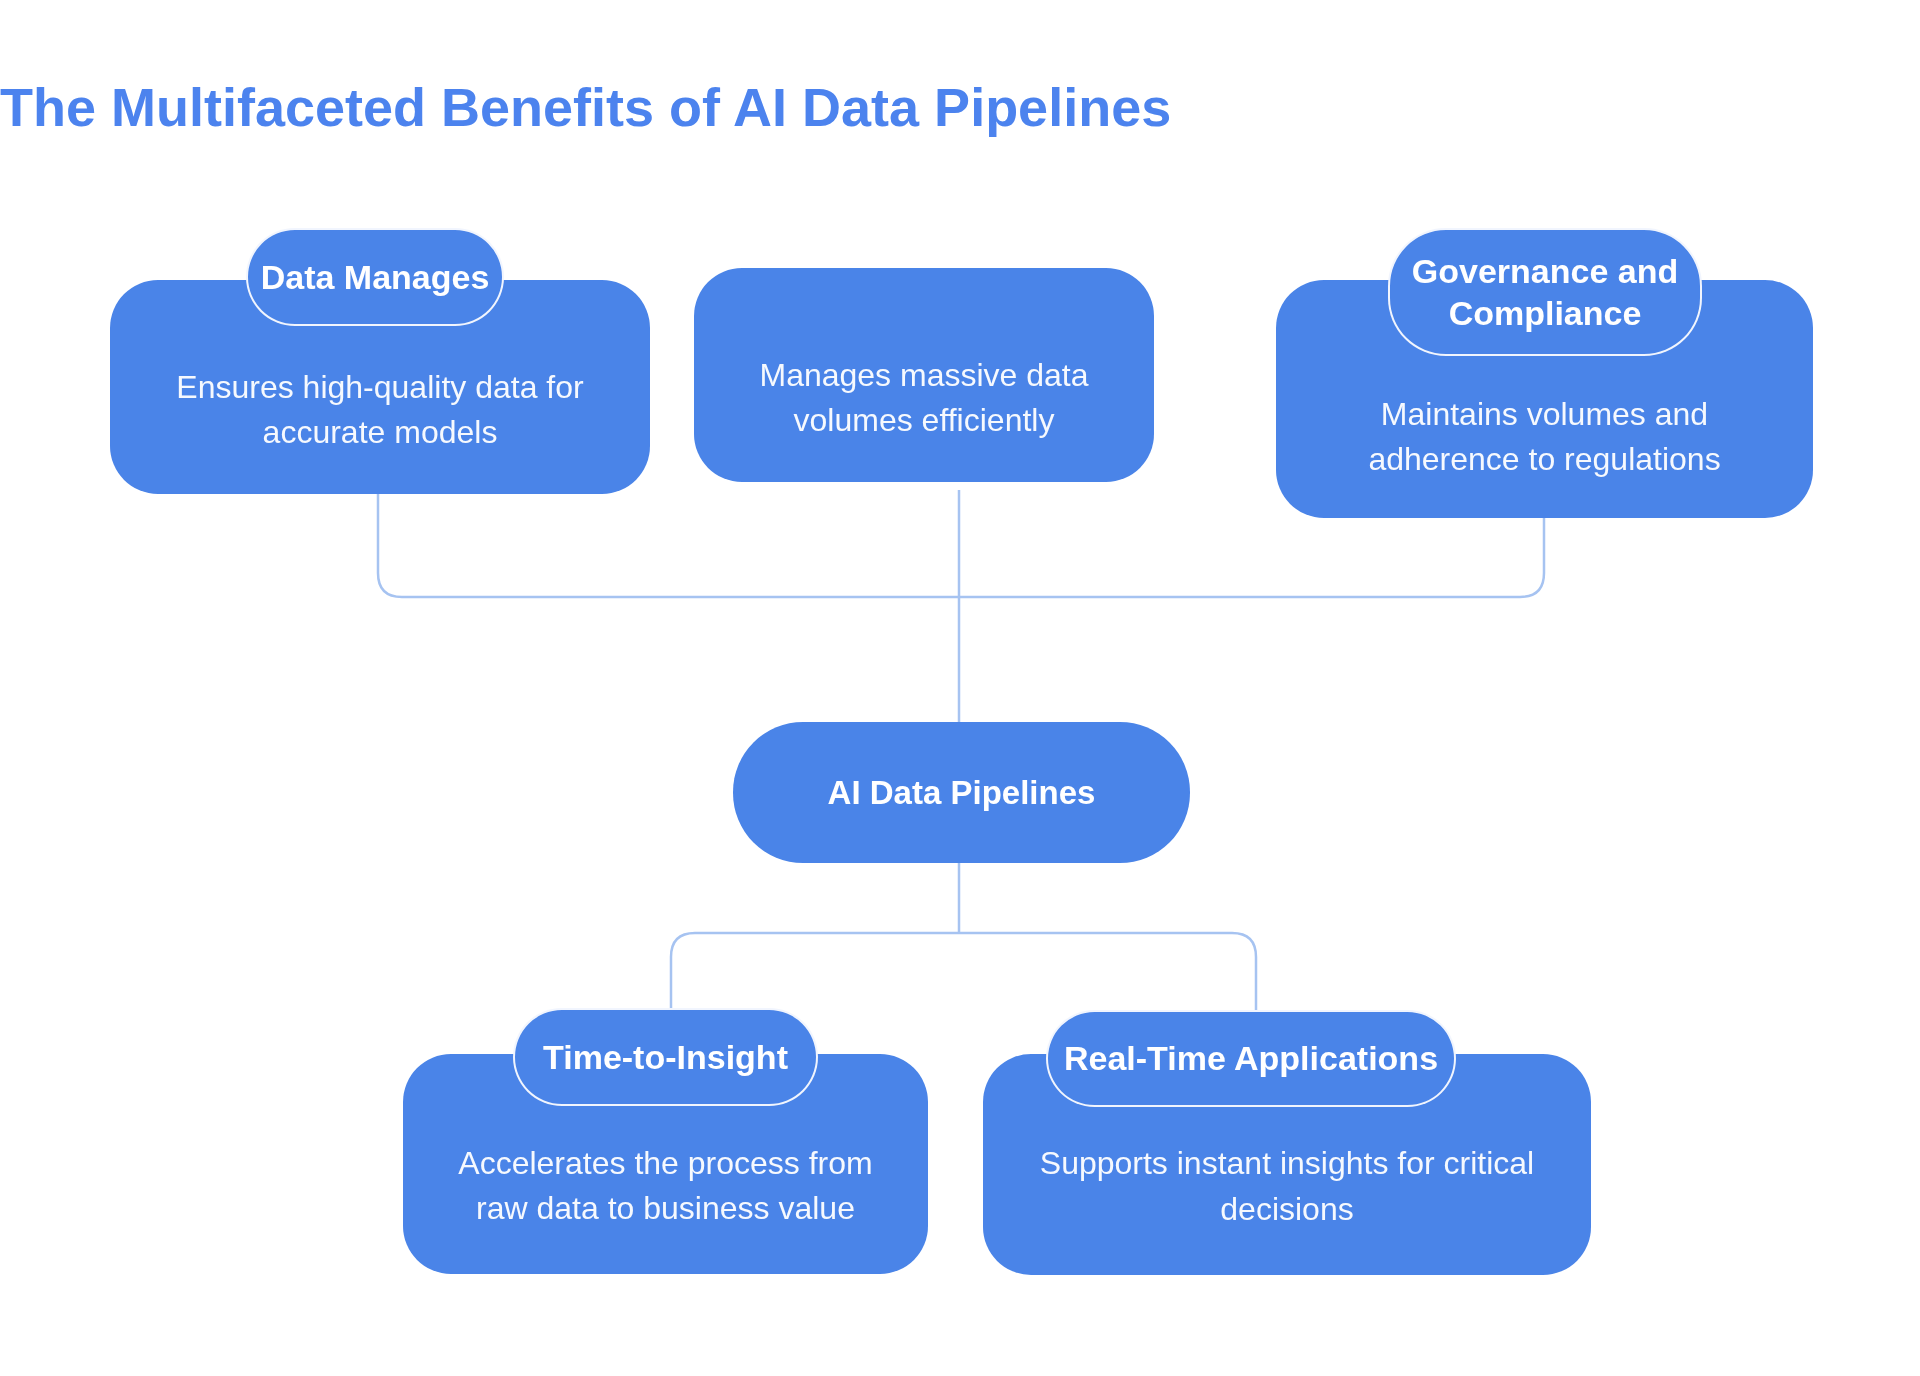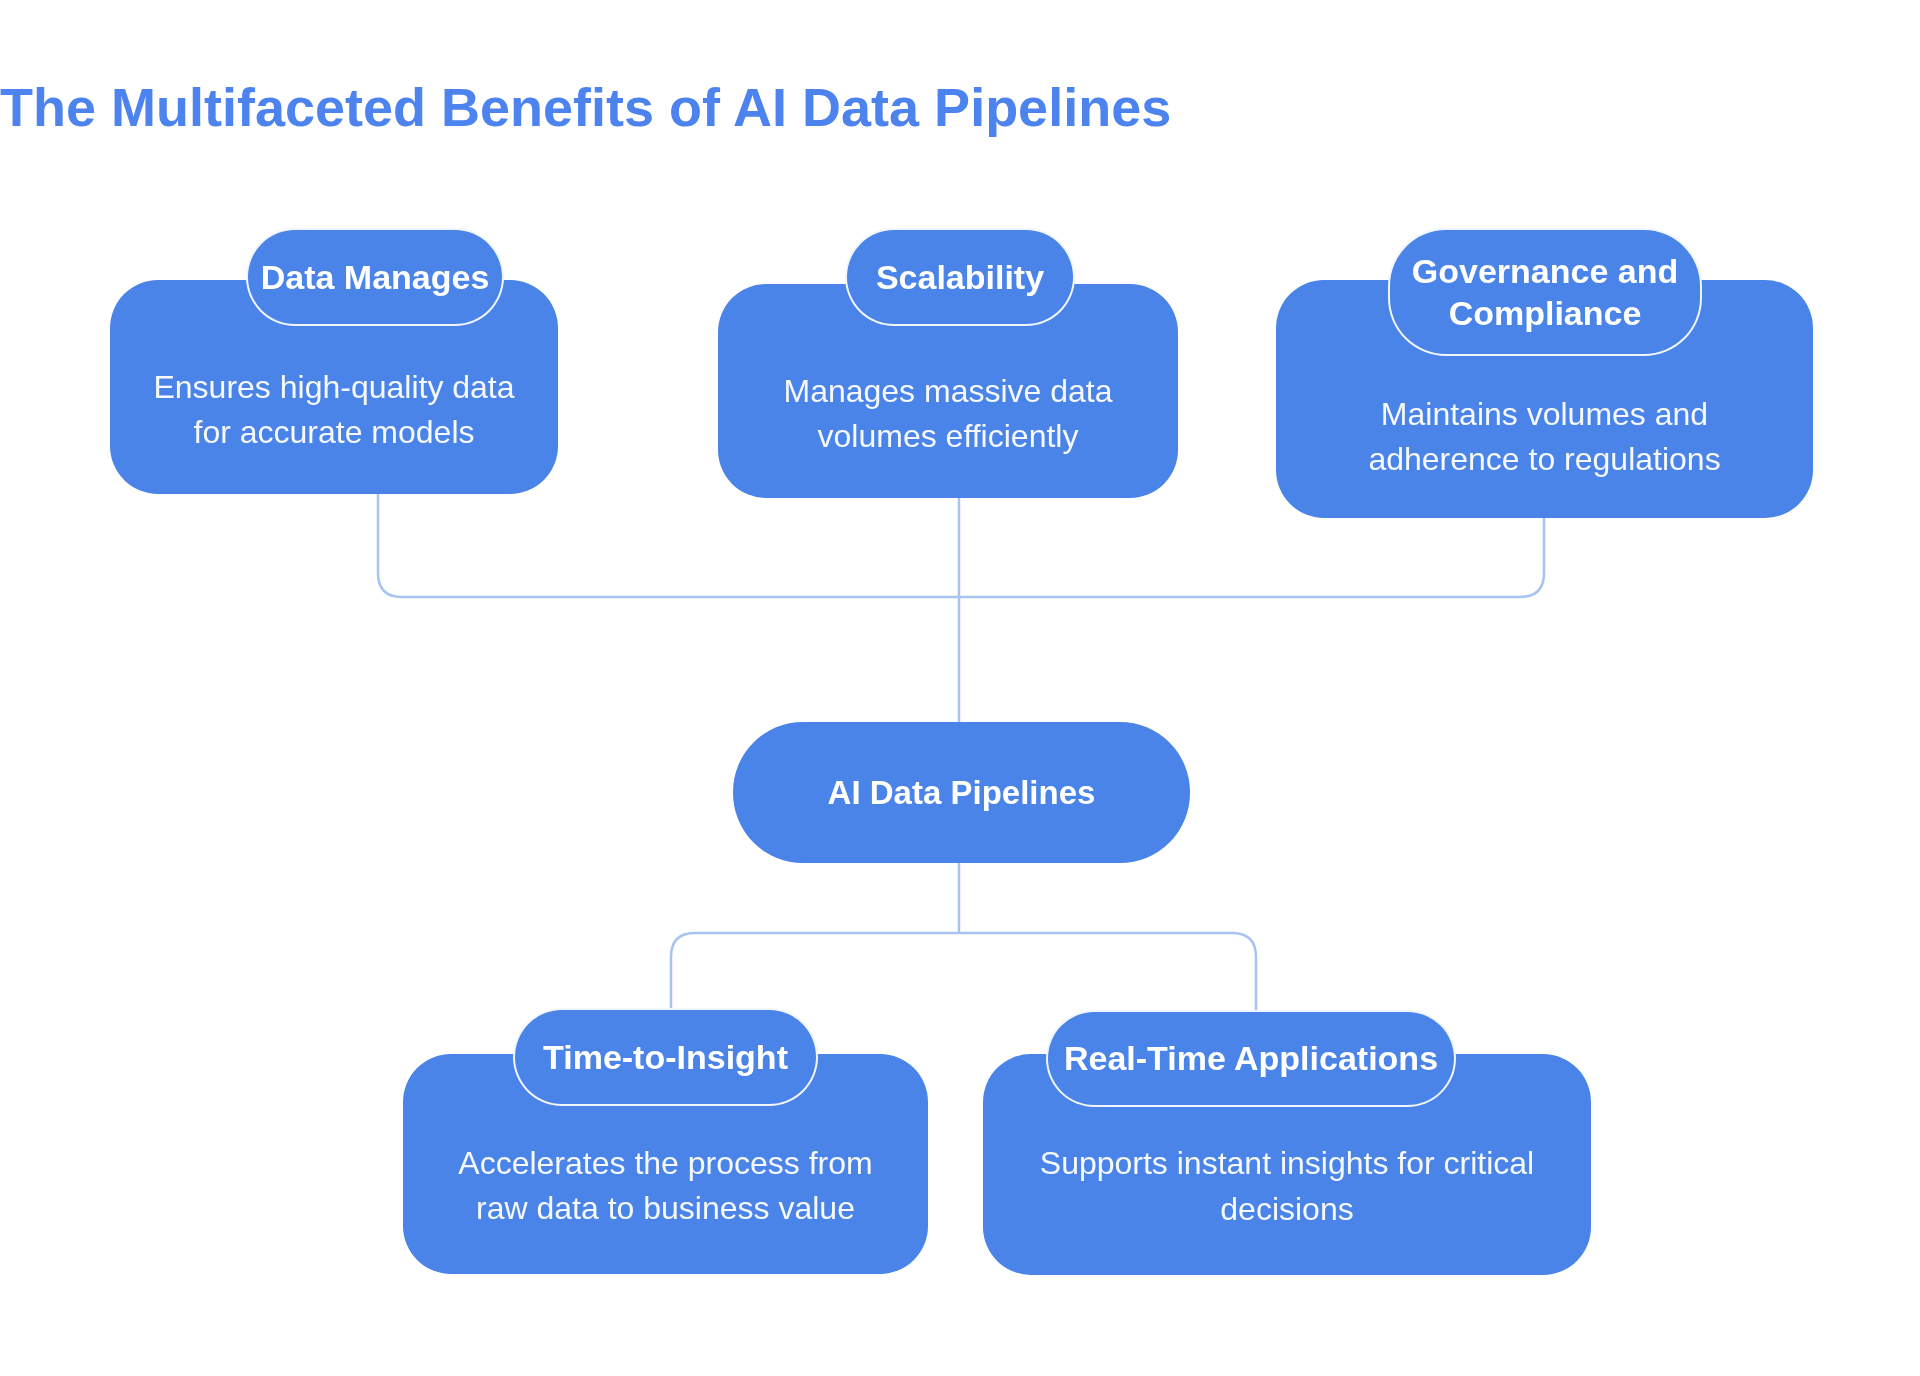--- a/index.html
+++ b/index.html
@@ -62,23 +62,23 @@
     align-items: center;
     justify-content: center;
     color: #ffffff;
     font-size: 34px;
     font-weight: bold;
     text-align: center;
     line-height: 1.25;
     box-sizing: border-box;
   }
   
-  .node-data-quality   { left: 110px;  top: 280px; width: 448px; height: 214px; padding-top: 46px; }
+  .node-data-quality   { left: 110px;  top: 280px; width: 540px; height: 214px; padding-top: 46px; }
   .badge-data-quality  { left: 246px;  top: 228px; width: 258px; height: 98px; }
-  .node-scalability    { left: 694px;  top: 284px; width: 460px; height: 214px; padding-top: 46px; margin-left: 24px; }
+  .node-scalability    { left: 694px;  top: 268px; width: 460px; height: 214px; padding-top: 46px; }
   .badge-scalability   { left: 845px;  top: 228px; width: 230px; height: 98px; }
   .node-governance     { left: 1276px; top: 280px; width: 537px; height: 238px; padding-top: 76px; }
   .badge-governance    { left: 1388px; top: 228px; width: 314px; height: 128px; border-radius: 58px; }
   
   .node-center {
     left: 733px; top: 722px; width: 457px; height: 141px;
     border-radius: 70px;
   }
   .node-center .center-label {
     color: #ffffff;
@@ -107,21 +107,20 @@
   </svg>
 
   <div class="node node-data-quality">
     <div class="body-text">Ensures high-quality data for accurate models</div>
   </div>
   <div class="badge badge-data-quality">Data Manages</div>
 
   <div class="node node-scalability">
     <div class="body-text">Manages massive data volumes efficiently</div>
   </div>
-  <div class="badge badge-scalability">Scalability</div>
 
   <div class="node node-governance">
     <div class="body-text">Maintains volumes and adherence to regulations</div>
   </div>
   <div class="badge badge-governance">Governance and Compliance</div>
 
   <div class="node node-center">
     <div class="center-label">AI Data Pipelines</div>
   </div>
 

